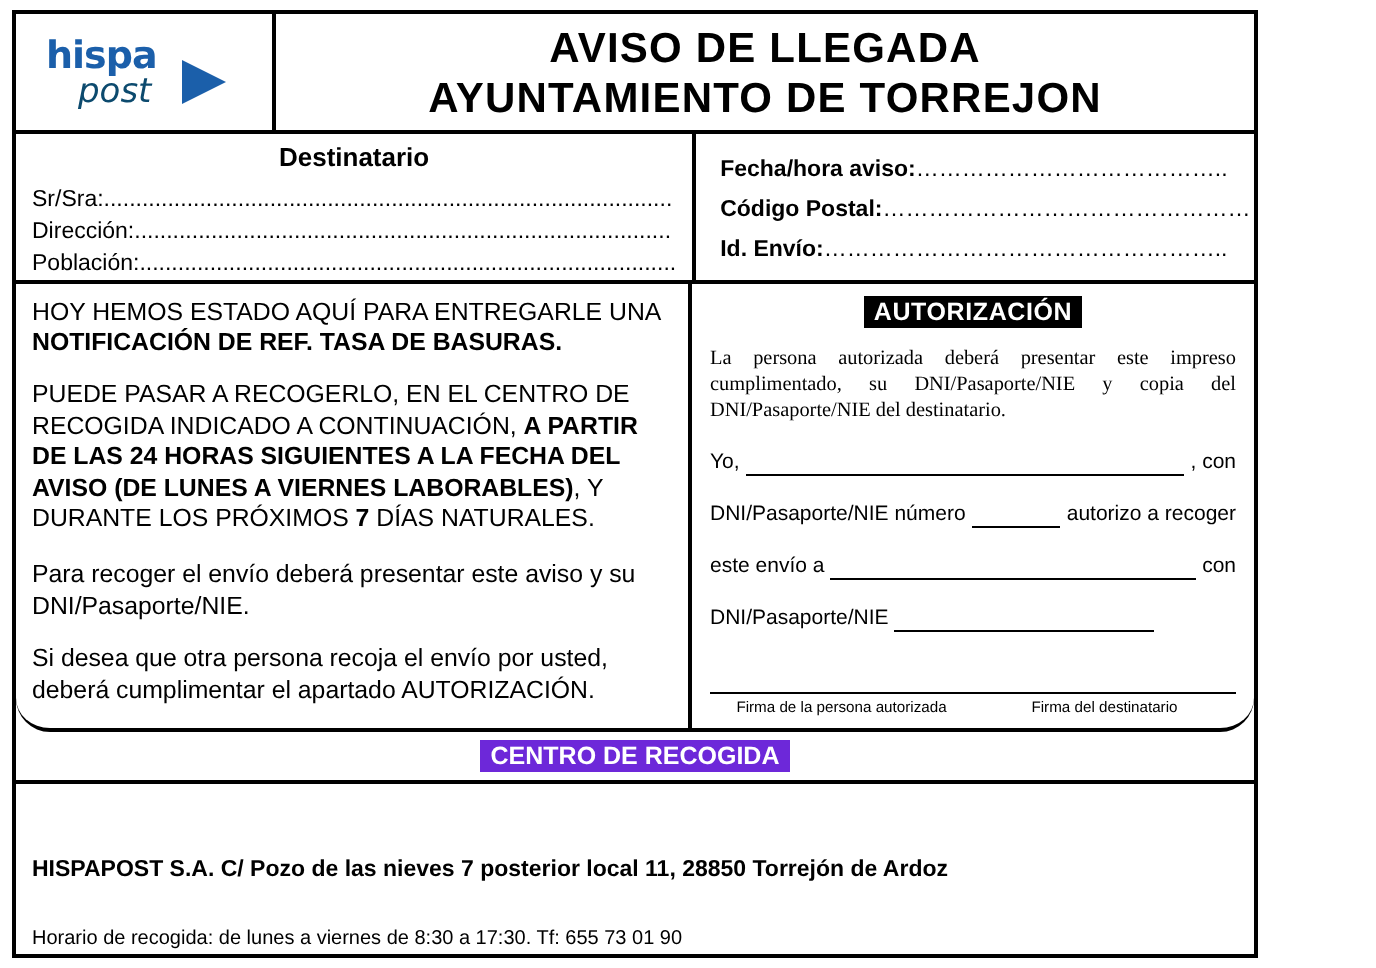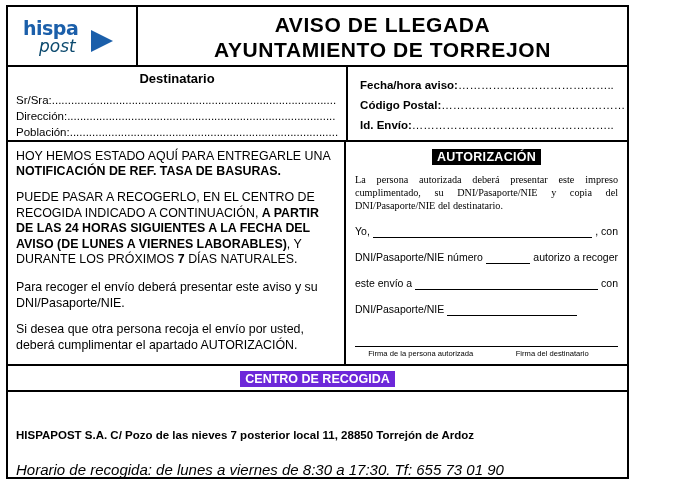--- a/index.html
+++ b/index.html
@@ -138,20 +138,21 @@
   .meta .row .dots {
     font-weight: normal;
   }
 
   
   .band3 {
     height: 232px;
     display: flex;
     border-bottom: 2px solid #000;
     box-sizing: border-box;
+    border-radius: 17px;
   }
   .leftcol {
     width: 338px;
     border-right: 2px solid #000;
     box-sizing: border-box;
     padding: 7px 8px 0 8px;
   }
   .leftcol p {
     margin: 0 0 11px 0;
     font-size: 12.4px;
@@ -246,24 +247,23 @@
   .band4 .addr {
     padding: 8px 8px 0 8px;
   }
   .band4 .addr .a1 {
     font-size: 11.5px;
     font-weight: bold;
     line-height: 15px;
     margin-top: 28px;
   }
   .band4 .addr .a2 {
-    font-size: 15px;
+    font-size: 10px;
     line-height: 14px;
     margin-top: 20px;
-    font-style: italic;
   }
   b { font-weight: bold; }
 </style>
 </head>
 <body>
 
 <div id="page">
   <div class="doc">
 
     <div class="header">

